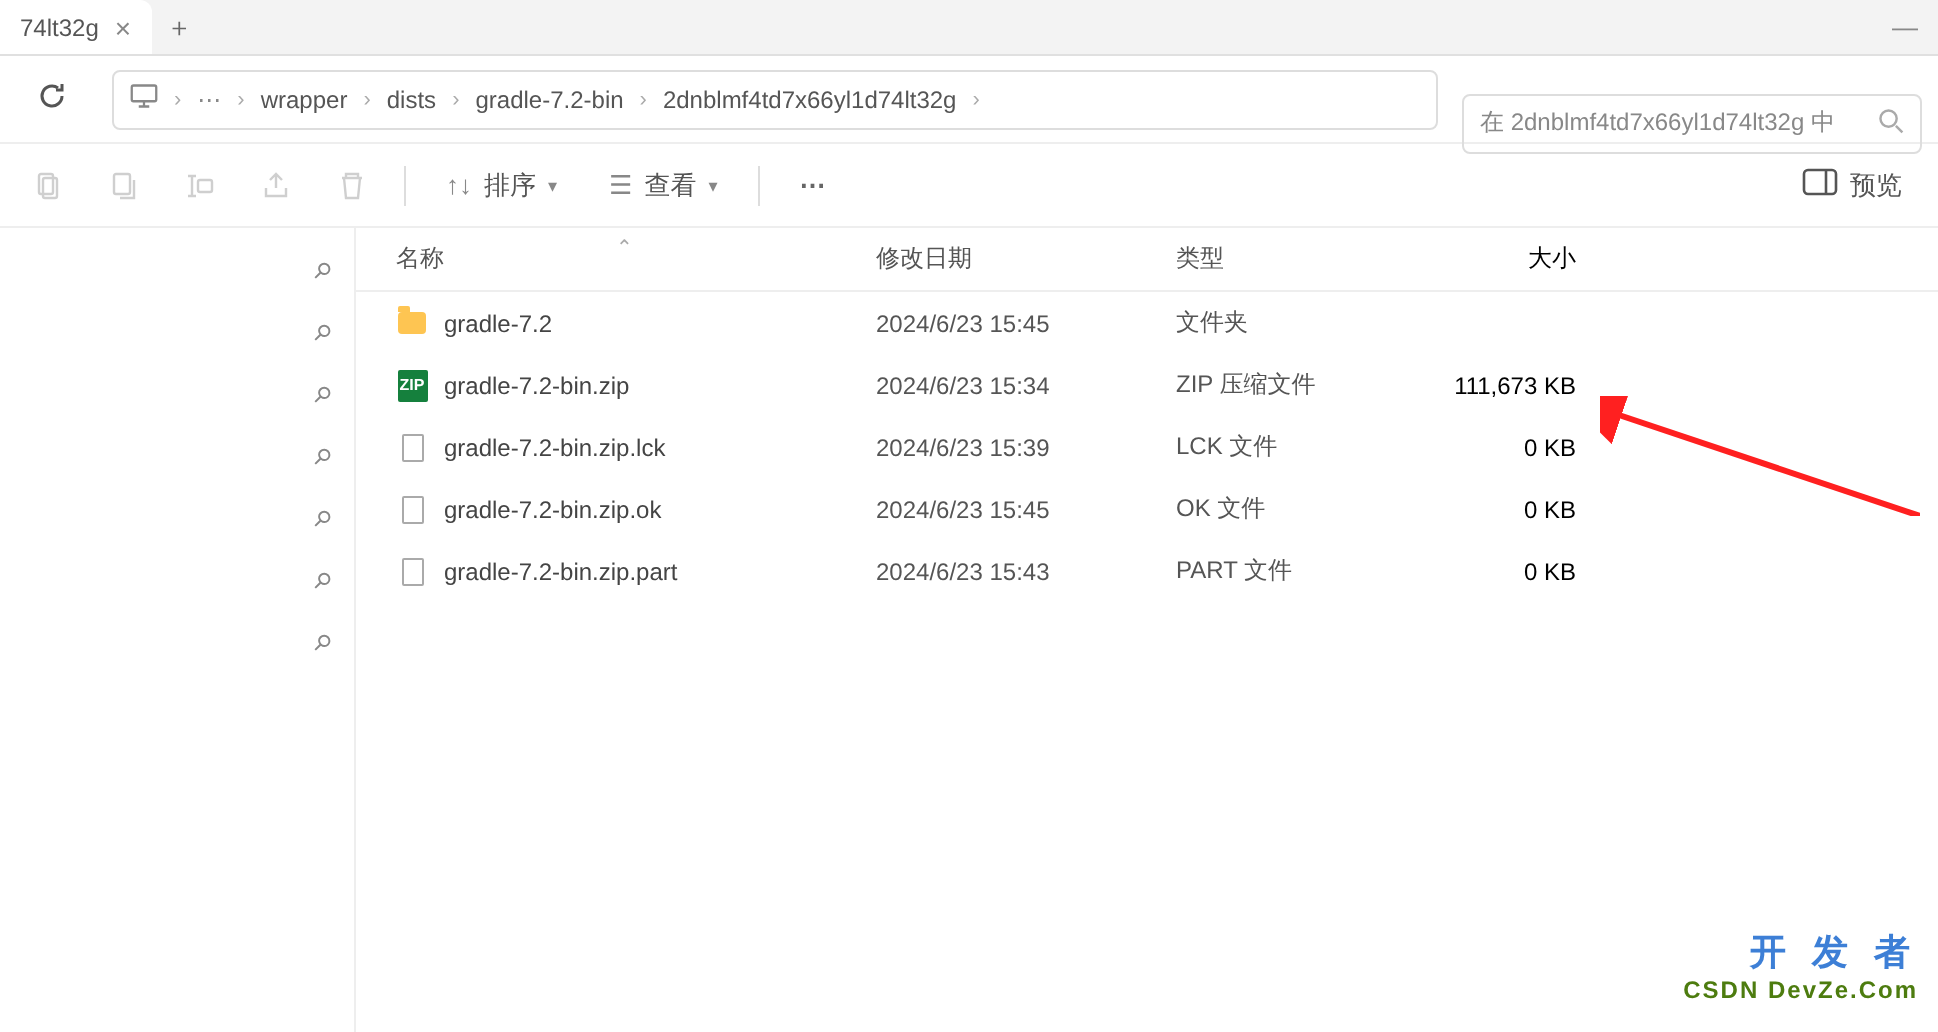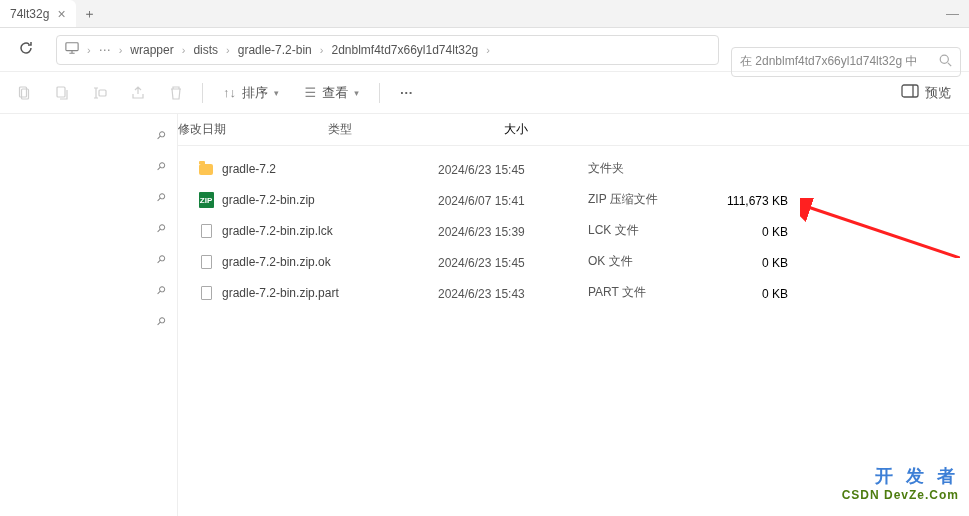--- a/index.html
+++ b/index.html
@@ -162,21 +162,21 @@
       font-size: 12px;
     }
     .col-name { width: 260px; padding-left: 20px; position: relative; }
     .col-date { width: 150px; }
     .col-type { width: 115px; }
     .col-size { width: 85px; text-align: right; }
     .sort-mark { color: #aaa; font-size: 10px; position: absolute; left: 130px; top: -3px; }
     .file-row {
       display: flex;
       height: 31px;
-      align-items: flex-end;
+      align-items: center;
       font-size: 12px;
       color: #444;
     }
     .col-name { display: flex; align-items: center; gap: 8px; }
     .file-icon { width: 16px; height: 16px; display: flex; align-items: center; justify-content: center; }
     .folder-icon { background: #fec552; border-radius: 2px; width: 14px; height: 11px; position: relative; }
     .folder-icon::before { content:''; position:absolute; top:-3px; left:0; width:6px; height:3px; background:#fec552; border-radius:1px 1px 0 0; }
     .zip-icon { background: #15803d; color:#fff; font-size:8px; display:flex; align-items:center; justify-content:center; width:15px; height:16px; border-radius:1px; font-weight:bold; }
     .doc-icon { border: 1px solid #aaa; width: 11px; height: 14px; border-radius: 1px; }
     .col-date { color: #555; }
@@ -326,20 +326,24 @@
       </div>
     <div class="pin-row">
         <span class="pin-icon">⚲</span>
       </div>
     <div class="pin-row">
         <span class="pin-icon">⚲</span>
       </div>
   </div>
   <div class="content">
     <div class="table-header">
+      <div class="col-name">
+        <span>名称</span>
+        <span class="sort-mark">⌃</span>
+      </div>
       <div class="col-date">修改日期</div>
       <div class="col-type">类型</div>
       <div class="col-size">大小</div>
     </div>
     <div id="file-rows">
         <div class="file-row">
     <div class="col-name">
       <span class="file-icon">
               <div class="folder-icon"></div>
             </span>
@@ -349,21 +353,21 @@
     <div class="col-type">文件夹</div>
     <div class="col-size"></div>
   </div>
         <div class="file-row">
     <div class="col-name">
       <span class="file-icon">
               <div class="zip-icon">ZIP</div>
             </span>
       <span>gradle-7.2-bin.zip</span>
     </div>
-    <div class="col-date">2024/6/07 15:41</div>
+    <div class="col-date">2024/6/23 15:34</div>
     <div class="col-type">ZIP 压缩文件</div>
     <div class="col-size">111,673 KB</div>
   </div>
         <div class="file-row">
     <div class="col-name">
       <span class="file-icon">
               <div class="doc-icon"></div>
             </span>
       <span>gradle-7.2-bin.zip.lck</span>
     </div>

